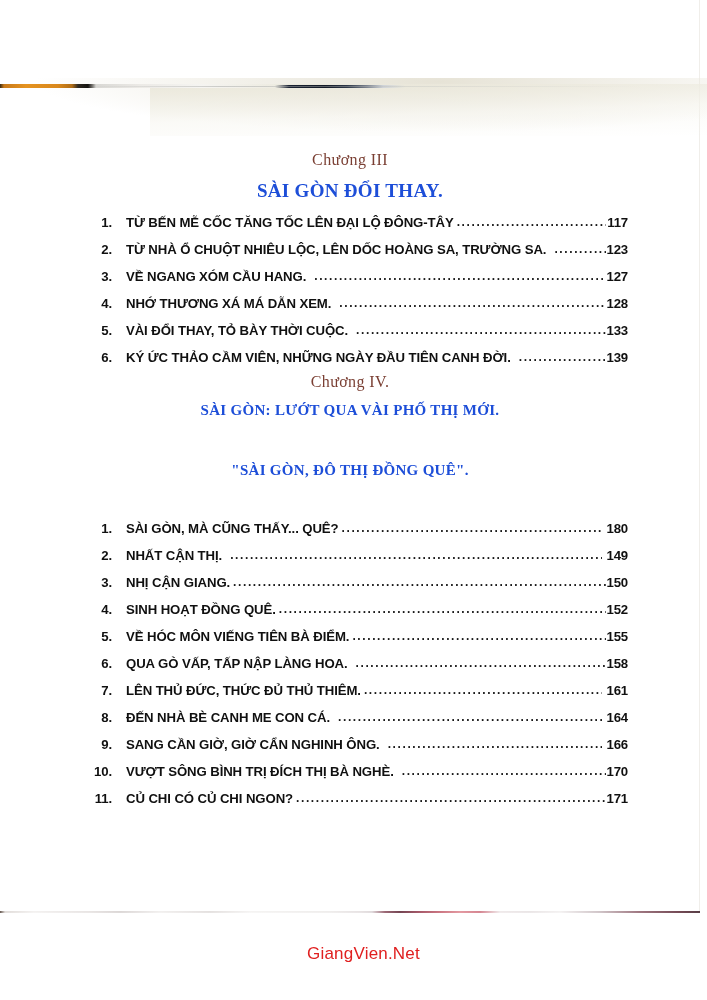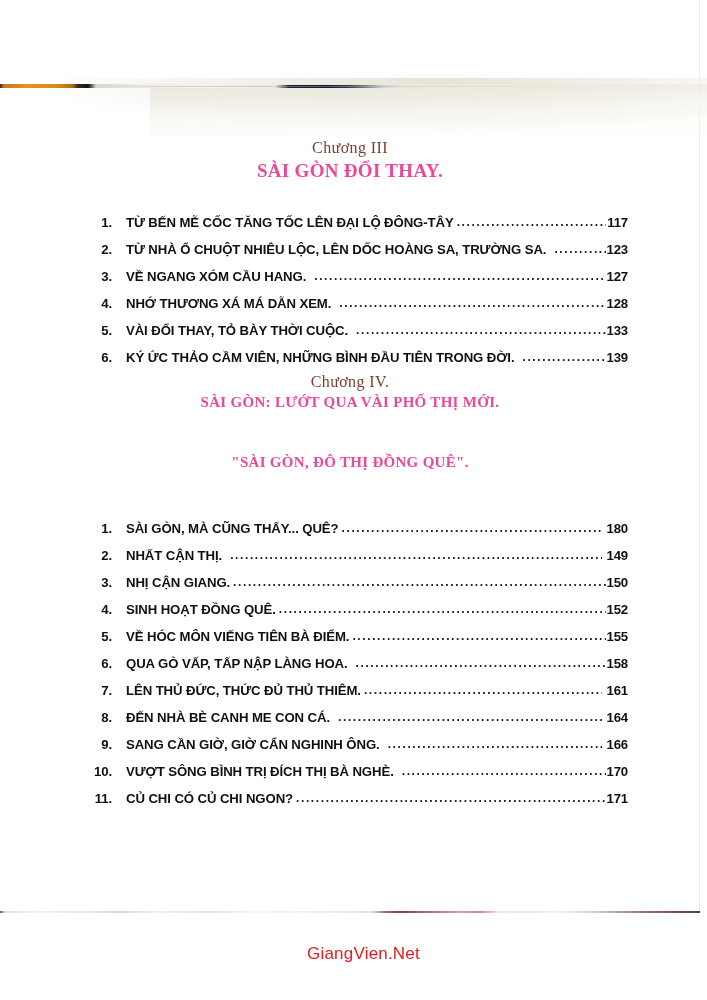--- a/index.html
+++ b/index.html
@@ -117,24 +117,24 @@
     font-size: 16px;
     font-weight: 400;
     color: #7a3f33;
     letter-spacing: 0.4px;
     line-height: 1.25;
   }
   .chapter-title {
     font-family: "Liberation Serif", serif;
     font-size: 19px;
     font-weight: 700;
-    color: #ec4899;
+    color: #1d4ed8;
     letter-spacing: 0.3px;
     line-height: 1.3;
-    margin-top: 1px;
+    margin-top: 9px;
     text-align: center;
   }
   .chapter-title.big {
     font-size: 15px;
   }
 
   
   .toc {
     position: absolute;
     left: 80px;
@@ -201,21 +201,21 @@
 <div id="page">
 
   <div class="sheet"></div>
   <div class="sheen"></div>
   <div class="sheen2"></div>
   <div class="scan-edge-top"></div>
   <div class="scan-edge-top2"></div>
   <div class="scan-edge-hair"></div>
   <div class="scan-edge-bottom"></div>
 
-  <div class="chapter-block" style="top:138px;">
+  <div class="chapter-block" style="top:150px;">
     <div class="chapter-kicker">Chương III</div>
     <div class="chapter-title">SÀI GÒN ĐỔI THAY.</div>
   </div>
 
   <div class="toc" style="top:215px;">
     <div class="toc-row">
       <span class="toc-num">1.</span>
       <span class="toc-title">TỪ BẾN MỄ CỐC TĂNG TỐC LÊN ĐẠI LỘ ĐÔNG-TÂY</span>
       <span class="toc-dots">.........................................................................................................................</span>
       <span class="toc-page">117</span>
@@ -239,21 +239,21 @@
       <span class="toc-page">128</span>
     </div>
     <div class="toc-row gap-dots">
       <span class="toc-num">5.</span>
       <span class="toc-title">VÀI ĐỔI THAY, TỎ BÀY THỜI CUỘC.</span>
       <span class="toc-dots">.........................................................................................................................</span>
       <span class="toc-page">133</span>
     </div>
     <div class="toc-row gap-dots">
       <span class="toc-num">6.</span>
-      <span class="toc-title">KÝ ỨC THẢO CẦM VIÊN, NHỮNG BÌNH ĐẦU TIÊN TRONG ĐỜI.</span>
+      <span class="toc-title">KÝ ỨC THẢO CẦM VIÊN, NHỮNG NGÀY ĐẦU TIÊN CANH ĐỜI.</span>
       <span class="toc-dots">.........................................................................................................................</span>
       <span class="toc-page">139</span>
     </div>
   </div>
 
   <div class="chapter-block" style="top:372px;">
     <div class="chapter-kicker">Chương IV.</div>
     <div class="chapter-title big">SÀI GÒN: LƯỚT QUA VÀI PHỐ THỊ MỚI.</div>
   </div>
 

